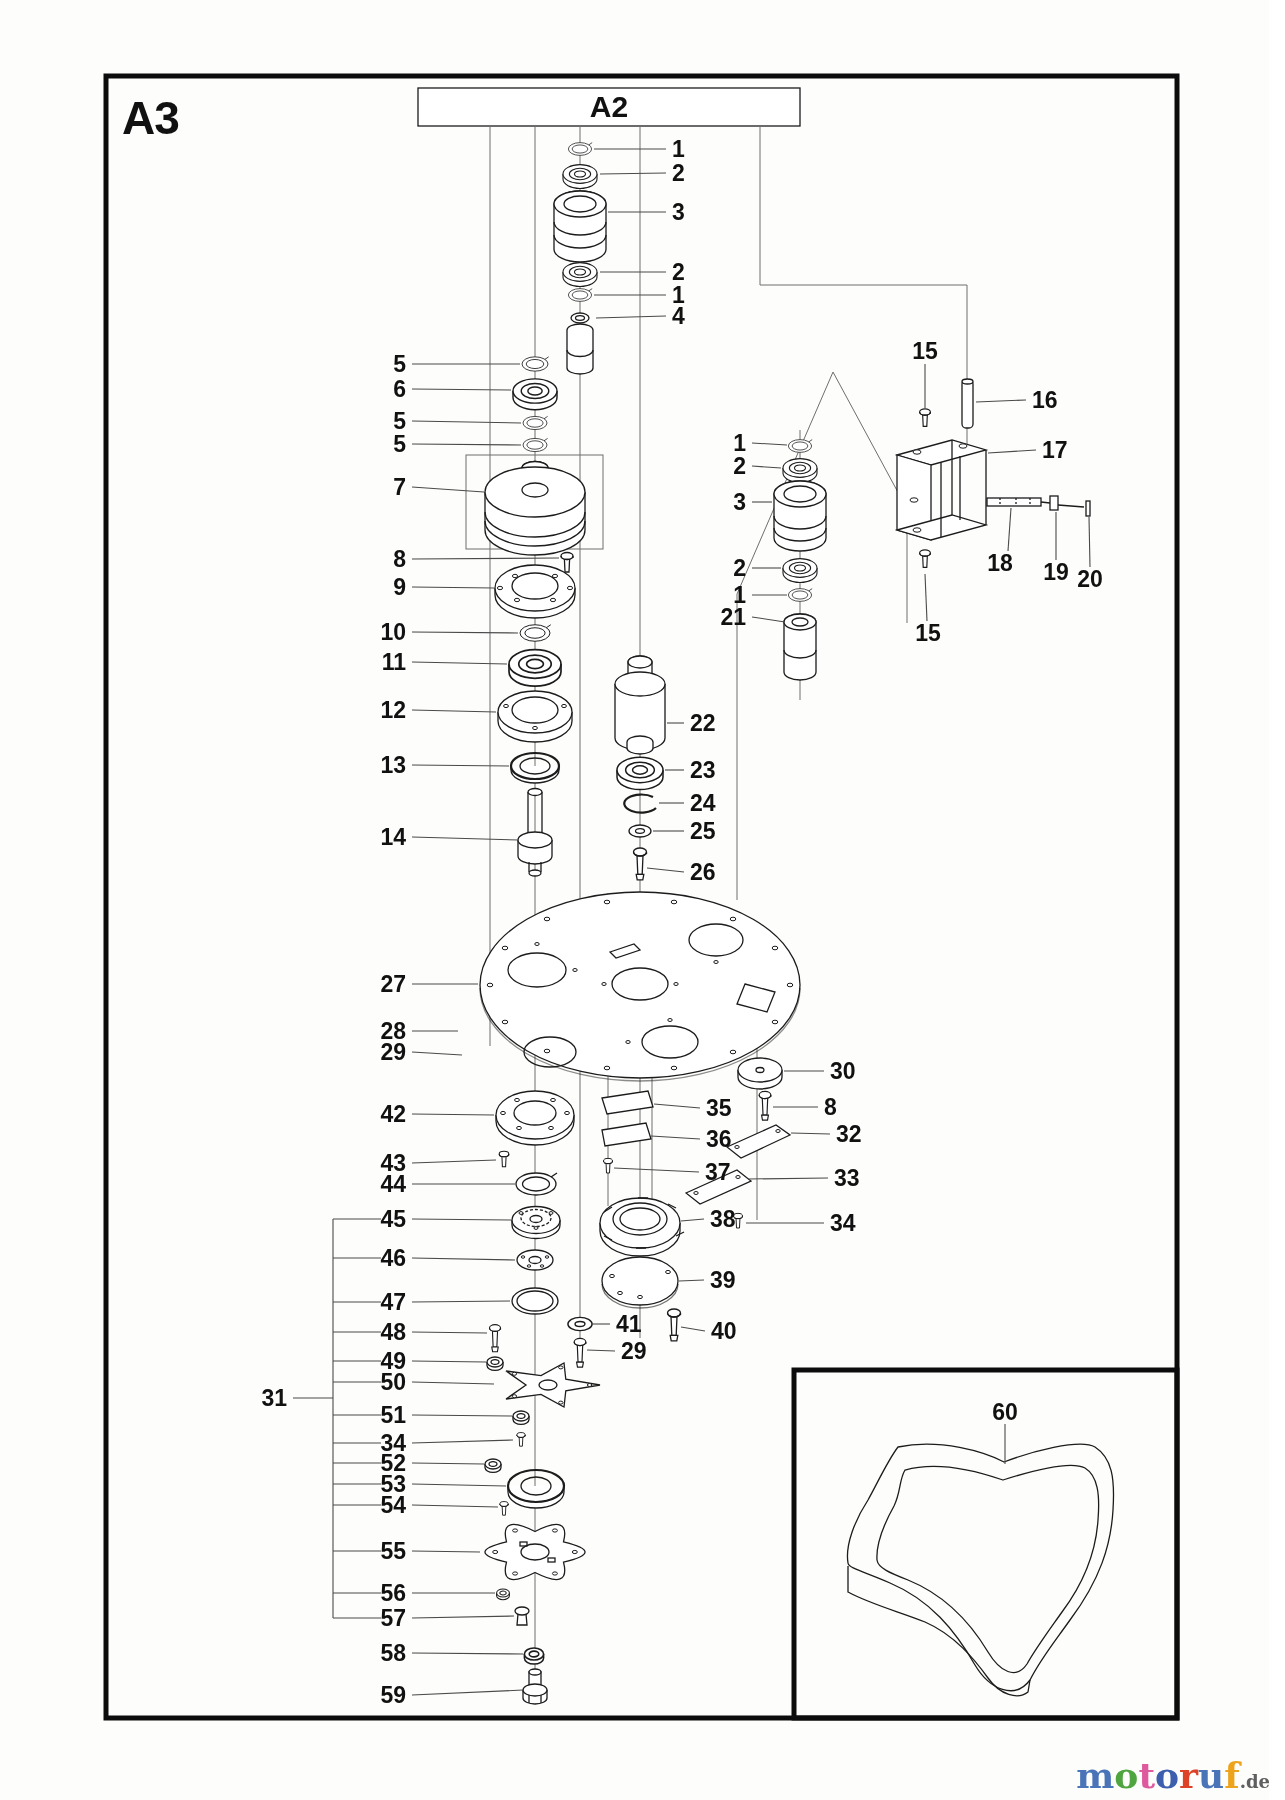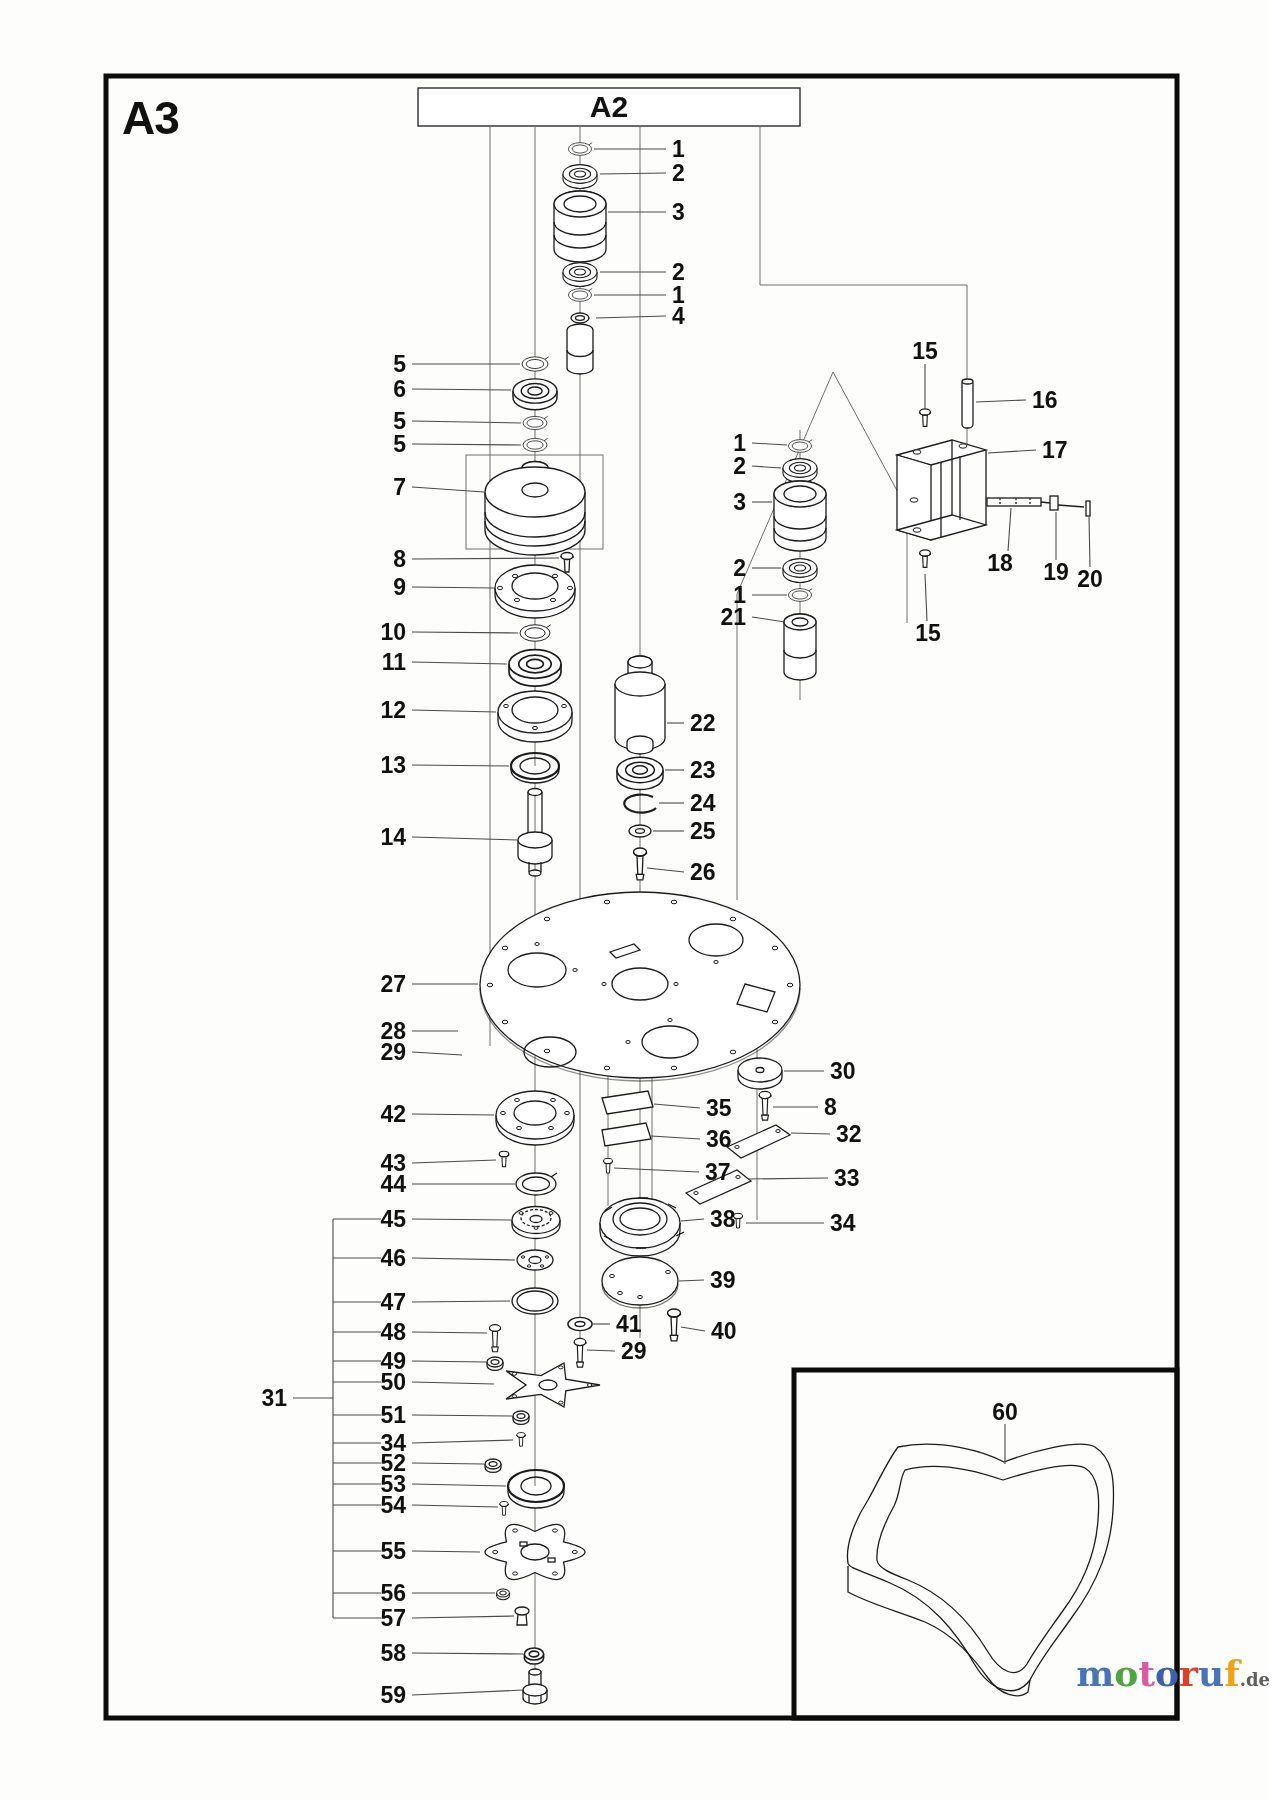--- a/index.html
+++ b/index.html
@@ -9,21 +9,21 @@
   .p  {fill:#ffffff;stroke:#1c1c1c;stroke-width:1.3;}
   .pn {fill:none;stroke:#1c1c1c;stroke-width:1.3;}
   .pt {fill:none;stroke:#1c1c1c;stroke-width:2.2;}
   .dot{fill:#ffffff;stroke:#1c1c1c;stroke-width:1;}
   .cline{fill:none;stroke:#6e6e6e;stroke-width:1;}
   .leader{fill:none;stroke:#4a4a4a;stroke-width:1.1;}
   .callout{font:700 23px "Liberation Sans",sans-serif;fill:#111;}
   .title{font:800 46px "Liberation Sans",sans-serif;fill:#111;letter-spacing:-1px;}
   .refbox{font:700 30px "Liberation Sans",sans-serif;fill:#111;}
   .frame{fill:none;stroke:#0c0c0c;stroke-width:5;}
-  .watermark{position:absolute;left:1020px;top:1652px;width:250px;text-align:right;
+  .watermark{position:absolute;left:1020px;top:1754px;width:250px;text-align:right;
              font-family:"DejaVu Serif",serif;font-weight:700;font-size:36px;letter-spacing:0;}
   .watermark .suffix{font-size:18px;font-weight:700;}
 </style>
 </head>
 <body>
 
 <div class="canvas">
 <svg width="1285" height="1800" viewBox="0 0 1285 1800">
   <defs>
     <g id="g-snapring">

